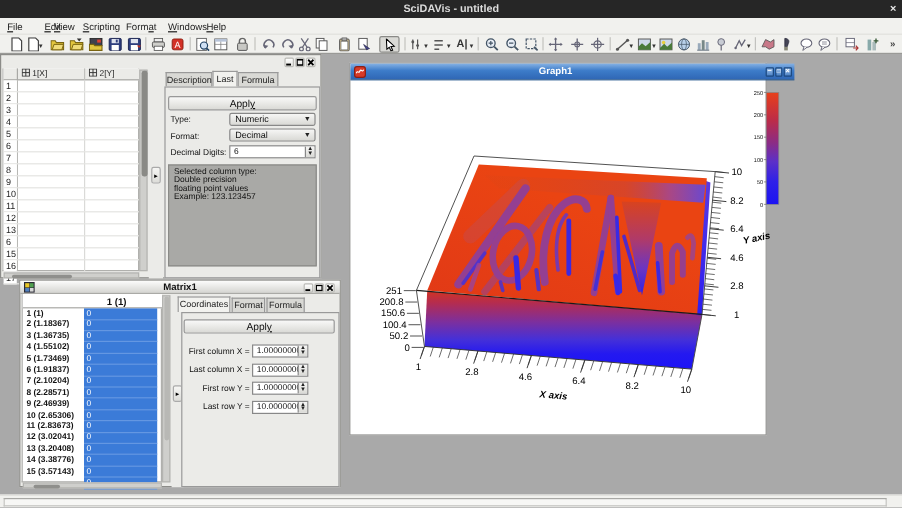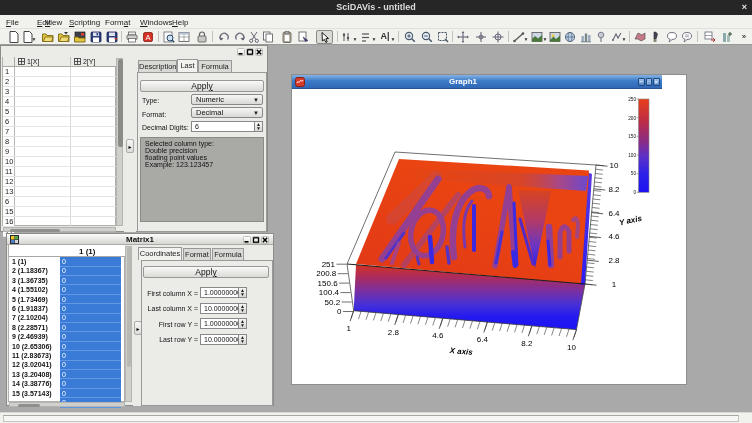--- a/index.html
+++ b/index.html
@@ -352,21 +352,21 @@
    <div class="lbl" style="left:5px;top:40px">Type:</div>
    <div class="combo" style="left:54px;top:36.5px;width:72px;height:11px;line-height:10px">Numeric<span class="ar" style="line-height:11px">▼</span></div>
    <div class="lbl" style="left:5px;top:53.5px">Format:</div>
    <div class="combo" style="left:54px;top:50px;width:72px;height:11px;line-height:10px">Decimal<span class="ar" style="line-height:11px">▼</span></div>
    <div class="lbl" style="left:5px;top:67px">Decimal Digits:</div>
    <div class="spin" style="left:54px;top:64px;width:72px;height:11px;line-height:10px">6<span class="spinbtn">▲<br>▼</span></div>
    <div class="abs" style="left:3px;top:80px;width:124px;height:85px;background:#a9a9a6;border:1px solid #8a8a87;font-size:7px;color:#111;line-height:6.9px;padding:3px 0 0 4px">Selected column type:<br>Double precision<br>floating point values<br>Example: 123.123457</div>
  </div>
 </div>
 
-<div class="win" id="matrixwin" style="left:6px;top:233px;width:268px;height:173px">
+<div class="win" id="matrixwin" style="left:16px;top:233px;width:268px;height:173px">
  <div class="wtitle"><svg style="position:absolute;left:3px;top:1px" width="9" height="9">
         <rect x="0" y="0" width="9" height="9" fill="#2a2a34"></rect>
         <rect x="1" y="1" width="3.5" height="3.5" fill="#e8c828"></rect>
         <rect x="5" y="1" width="3" height="3.5" fill="#50a050"></rect>
         <rect x="1" y="5" width="3.5" height="3" fill="#5080c0"></rect>
         <rect x="5" y="5" width="3" height="3" fill="#d8d8d8"></rect>
       </svg>Matrix1</div>
  <div class="wbtns">
       <div class="wb" style="left:0">
         <svg width="6" height="6" style="margin:0 0 0 0">
@@ -464,21 +464,21 @@
    <div class="spin" style="left:57px;top:42px;width:47px;height:11px;line-height:10px">1.00000000<span class="spinbtn">▲<br>▼</span></div>
    <div class="lbl" style="left:0;top:60px;width:55px;text-align:right">Last column X =</div>
    <div class="spin" style="left:57px;top:57.5px;width:47px;height:11px;line-height:10px">10.0000000<span class="spinbtn">▲<br>▼</span></div>
    <div class="lbl" style="left:0;top:75.5px;width:55px;text-align:right">First row Y =</div>
    <div class="spin" style="left:57px;top:73px;width:47px;height:11px;line-height:10px">1.00000000<span class="spinbtn">▲<br>▼</span></div>
    <div class="lbl" style="left:0;top:91px;width:55px;text-align:right">Last row Y =</div>
    <div class="spin" style="left:57px;top:88.5px;width:47px;height:11px;line-height:10px">10.0000000<span class="spinbtn">▲<br>▼</span></div>
  </div>
 </div>
 
-<div class="abs" id="graphwin" style="left:291px;top:74px;width:396px;height:311px;background:#fff;border:1px solid #8e8e8c">
+<div class="abs" id="graphwin" style="left:291px;top:52px;width:348px;height:311px;background:#fff;border:1px solid #8e8e8c">
  <div class="abs" style="left:0;top:0;width:370px;height:14px;background:linear-gradient(#85b1e4,#3d7cc9 45%,#2f67b5);border-bottom:1px solid #26578f;color:#fff;font-size:8px;font-weight:bold;text-align:center;line-height:14px;padding-right:28px">Graph1
   <svg style="position:absolute;left:3px;top:2px" width="10" height="10">
         <rect x="0.5" y="0.5" width="9" height="9" rx="2" fill="#d83a28" stroke="#8c1f14"></rect>
         <path d="M2,6 C3,3 4,7 5,4 C6,2 7,6 8,3" stroke="#fff" stroke-width="1" fill="none"></path>
       </svg>
   <div style="position:absolute;right:3px;top:3px;width:21px;height:8px">
    <div style="position:absolute;left:0;width:6.5px;height:8px;background:linear-gradient(#9cc0ea,#4d82c4);border:1px solid #1e4a80;border-radius:1px;color:#fff;font-size:6px;line-height:6px;font-weight:bold;text-align:center">−</div>
    <div style="position:absolute;left:7.5px;width:6.5px;height:8px;background:linear-gradient(#9cc0ea,#4d82c4);border:1px solid #1e4a80;border-radius:1px;color:#fff;font-size:5px;line-height:6.5px;font-weight:bold;text-align:center">□</div>
    <div style="position:absolute;left:15px;width:6.5px;height:8px;background:linear-gradient(#9cc0ea,#4d82c4);border:1px solid #1e4a80;border-radius:1px;color:#fff;font-size:6px;line-height:6px;font-weight:bold;text-align:center">×</div>
   </div>

